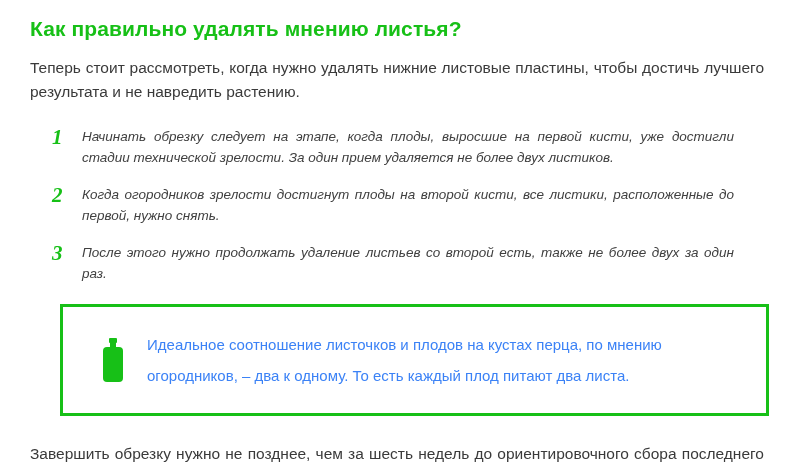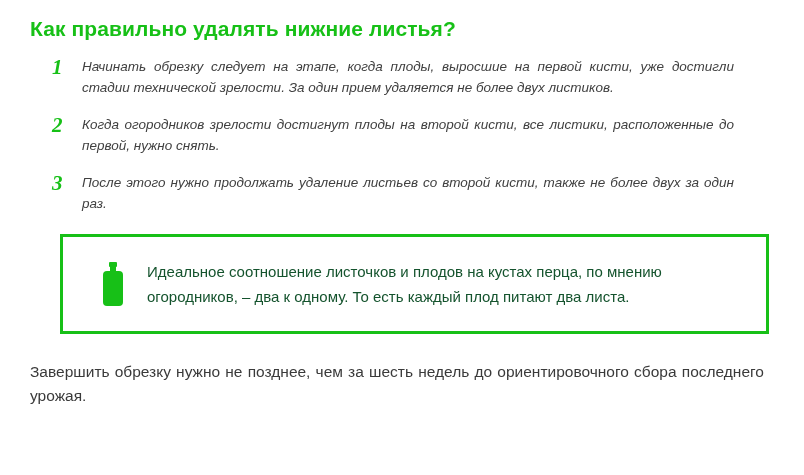--- a/index.html
+++ b/index.html
@@ -107,57 +107,58 @@
     position: absolute;
     left: 0;
     top: 9px;
     width: 20px;
     height: 35px;
     background: #17c017;
     border-radius: 4px;
   }
   .callout-text {
     font-size: 15px;
-    line-height: 25px;
-    color: #14532d;
+    line-height: 31px;
+    color: #3b82f6;
     flex: 1 1 auto;
     padding-left: 4px;
   }
   .outro {
     font-size: 15.5px;
     line-height: 24px;
     color: #3a3a3a;
     margin: 26px 0 0 0;
     text-align: justify;
     padding-right: 10px;
   }
 </style>
 </head>
 <body>
 
 <div class="page">
 
-  <h1 class="heading">Как правильно удалять нижние листья?</h1>
+  <h1 class="heading">Как правильно удалять мнению листья?</h1>
 
+  <p class="intro">Теперь стоит рассмотреть, когда нужно удалять нижние листовые пластины, чтобы достичь лучшего результата и не навредить растению.</p>
 
   <div class="steps">
 
     <div class="step">
       <div class="step-num">1</div>
       <div class="step-text">Начинать обрезку следует на этапе, когда плоды, выросшие на первой кисти, уже достигли стадии технической зрелости. За один прием удаляется не более двух листиков.</div>
     </div>
 
     <div class="step">
       <div class="step-num">2</div>
       <div class="step-text">Когда огородников зрелости достигнут плоды на второй кисти, все листики, расположенные до первой, нужно снять.</div>
     </div>
 
     <div class="step">
       <div class="step-num">3</div>
-      <div class="step-text">После этого нужно продолжать удаление листьев со второй кисти, также не более двух за один раз.</div>
+      <div class="step-text">После этого нужно продолжать удаление листьев со второй есть, также не более двух за один раз.</div>
     </div>
 
   </div>
 
   <div class="callout">
     <div class="callout-icon">
       <div class="bottle">
         <div class="bottle-cap"></div>
         <div class="bottle-neck"></div>
         <div class="bottle-body"></div>

